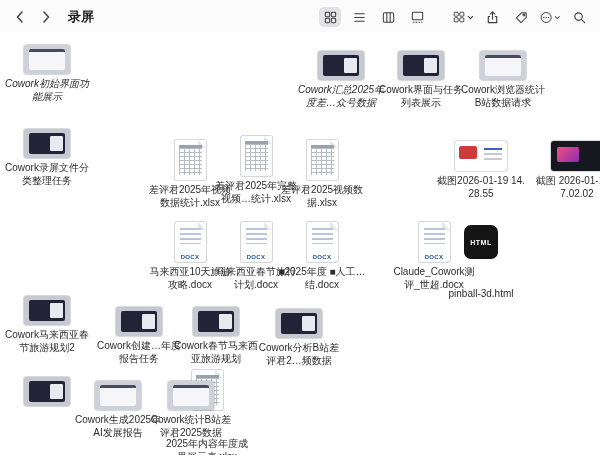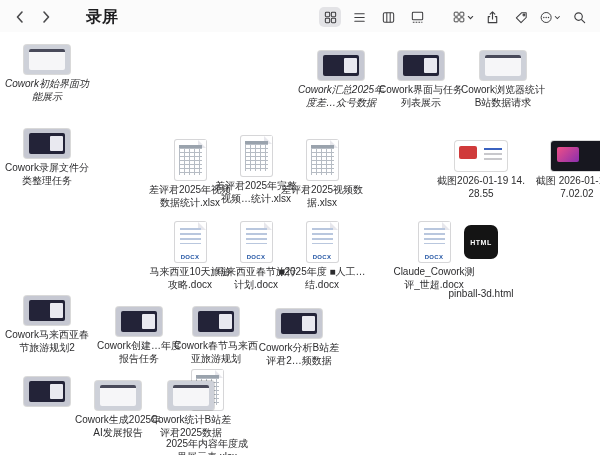--- a/index.html
+++ b/index.html
@@ -10,21 +10,21 @@
     -webkit-font-smoothing:antialiased;
   }
   
   .toolbar{
     position:absolute;top:0;left:0;right:0;height:30px;
     display:flex;align-items:center;justify-content:space-between;
     padding:2px 10px 0 10px;background:#fbfbfb;
   }
   .nav{display:flex;align-items:center;gap:6px;}
   .navbtn{width:20px;height:20px;display:flex;align-items:center;justify-content:center;}
-  .win-title{font-size:16px;font-weight:700;color:#1d1d1f;margin-left:24px;}
+  .win-title{font-size:13px;font-weight:700;color:#1d1d1f;margin-left:6px;}
   .tools{display:flex;align-items:center;gap:7px;}
   .tb{width:22px;height:20px;display:flex;align-items:center;justify-content:center;
       border:none;background:none;padding:0;}
   .tb.sel{background:#e3e3e6;border-radius:5px;}
   .withchev{display:flex;align-items:center;gap:1px;}
   .sp{width:10px;}
   .tb svg,.navbtn svg{display:block;}
 
   
   .file-grid{position:absolute;inset:0;top:30px;height:425px;}

